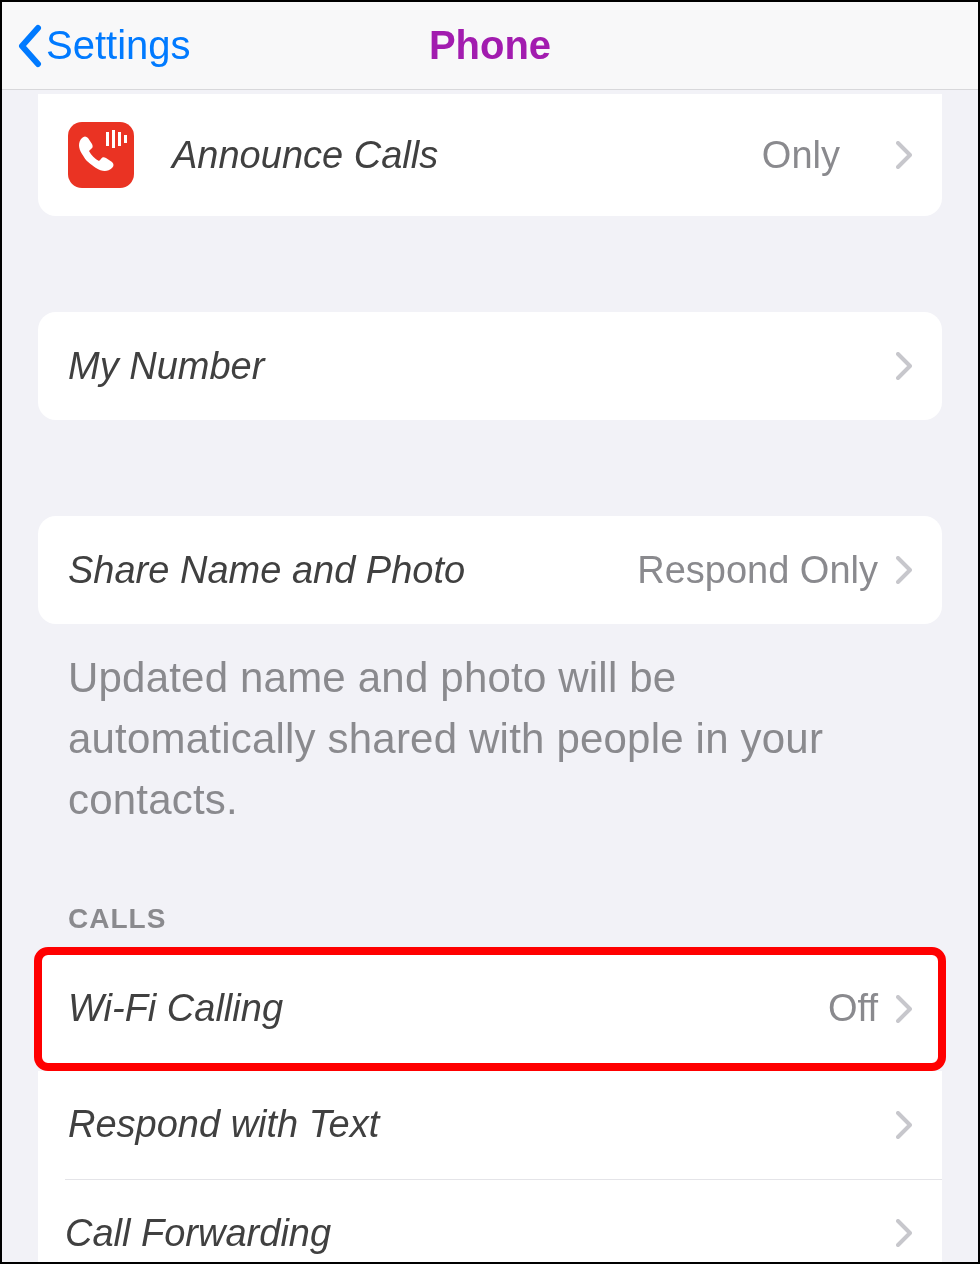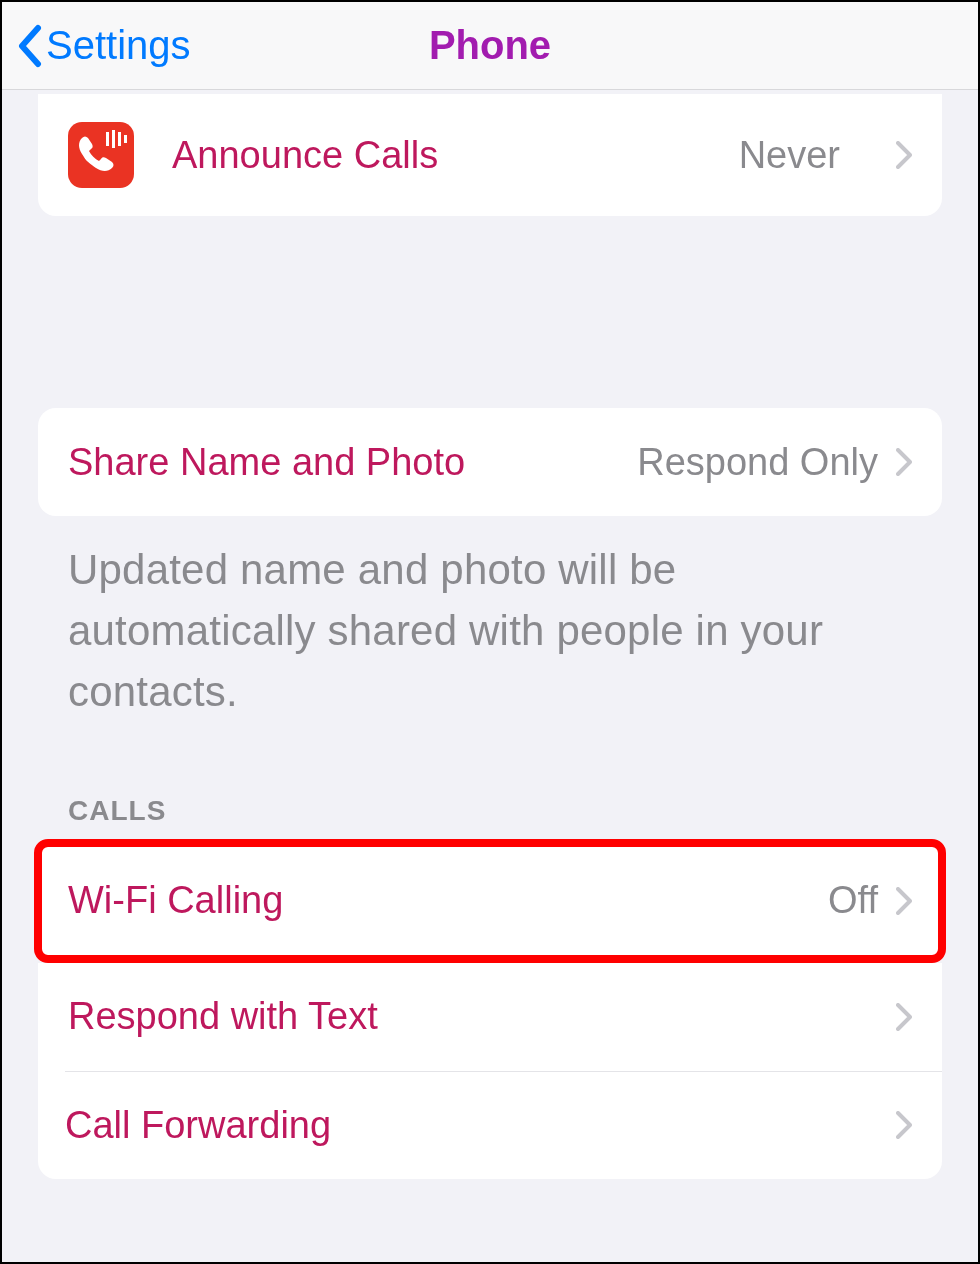--- a/index.html
+++ b/index.html
@@ -47,21 +47,21 @@
   }
   .row {
     display: flex;
     align-items: center;
     padding: 28px 30px;
     min-height: 108px;
     font-size: 38px;
   }
   .row + .row { border-top: 1px solid #e4e4e8; margin-left: 30px; padding-left: 0; }
   .row-with-icon { gap: 38px; }
-  .row-label { flex: 1; color: #be185d; }
+  .row-label { flex: 1; color: #404040; font-style: italic; }
   .row-value { color: #8a8a8e; font-size: 38px; margin-right: 18px; }
   .chevron-right { color: #c7c7cc; display: flex; align-items: center; }
   .announce-icon {
     width: 66px; height: 66px;
     border-radius: 14px;
     display: flex; align-items: center; justify-content: center;
   }
   .footer-text {
     color: #8a8a8e;
     font-size: 42px;
@@ -114,31 +114,41 @@
         <svg width="66" height="66" viewBox="0 0 66 66">
           <rect x="0" y="0" width="66" height="66" rx="14" fill="#ea3323"></rect>
           <path d="M18 38 C18 38 22 42 28 46 C34 50 40 50 44 46 C46 44 46 42 44 40 L38 36 C36 35 34 35 33 37 L31 39 C27 37 23 33 21 29 L23 27 C25 26 25 24 24 22 L20 16 C18 14 16 14 14 16 C10 20 10 26 14 32 C16 35 17 37 18 38 Z" fill="#fff"></path>
           <rect x="38" y="10" width="3" height="14" fill="#fff"></rect>
           <rect x="44" y="8" width="3" height="18" fill="#fff"></rect>
           <rect x="50" y="10" width="3" height="14" fill="#fff"></rect>
           <rect x="56" y="13" width="3" height="8" fill="#fff"></rect>
         </svg>
       </span>
       <span class="row-label">Announce Calls</span>
-      <span class="row-value">Never</span>
+      <span class="row-value">Only</span>
       <span class="chevron-right">
         <svg width="16" height="28" viewBox="0 0 16 28">
             <polyline points="2,2 14,14 2,26" fill="none" stroke="#c7c7cc" stroke-width="4" stroke-linecap="round" stroke-linejoin="round"></polyline>
           </svg>
       </span>
     </div>
   </div>
 
   <div class="gap-96"></div>
 
+  <div class="section">
+    <div class="row">
+      <span class="row-label">My Number</span>
+      <span class="chevron-right">
+        <svg width="16" height="28" viewBox="0 0 16 28">
+            <polyline points="2,2 14,14 2,26" fill="none" stroke="#c7c7cc" stroke-width="4" stroke-linecap="round" stroke-linejoin="round"></polyline>
+          </svg>
+      </span>
+    </div>
+  </div>
 
   <div class="gap-96"></div>
 
   <div class="section">
     <div class="row">
       <span class="row-label">Share Name and Photo</span>
       <span class="row-value">Respond Only</span>
       <span class="chevron-right">
         <svg width="16" height="28" viewBox="0 0 16 28">
             <polyline points="2,2 14,14 2,26" fill="none" stroke="#c7c7cc" stroke-width="4" stroke-linecap="round" stroke-linejoin="round"></polyline>

